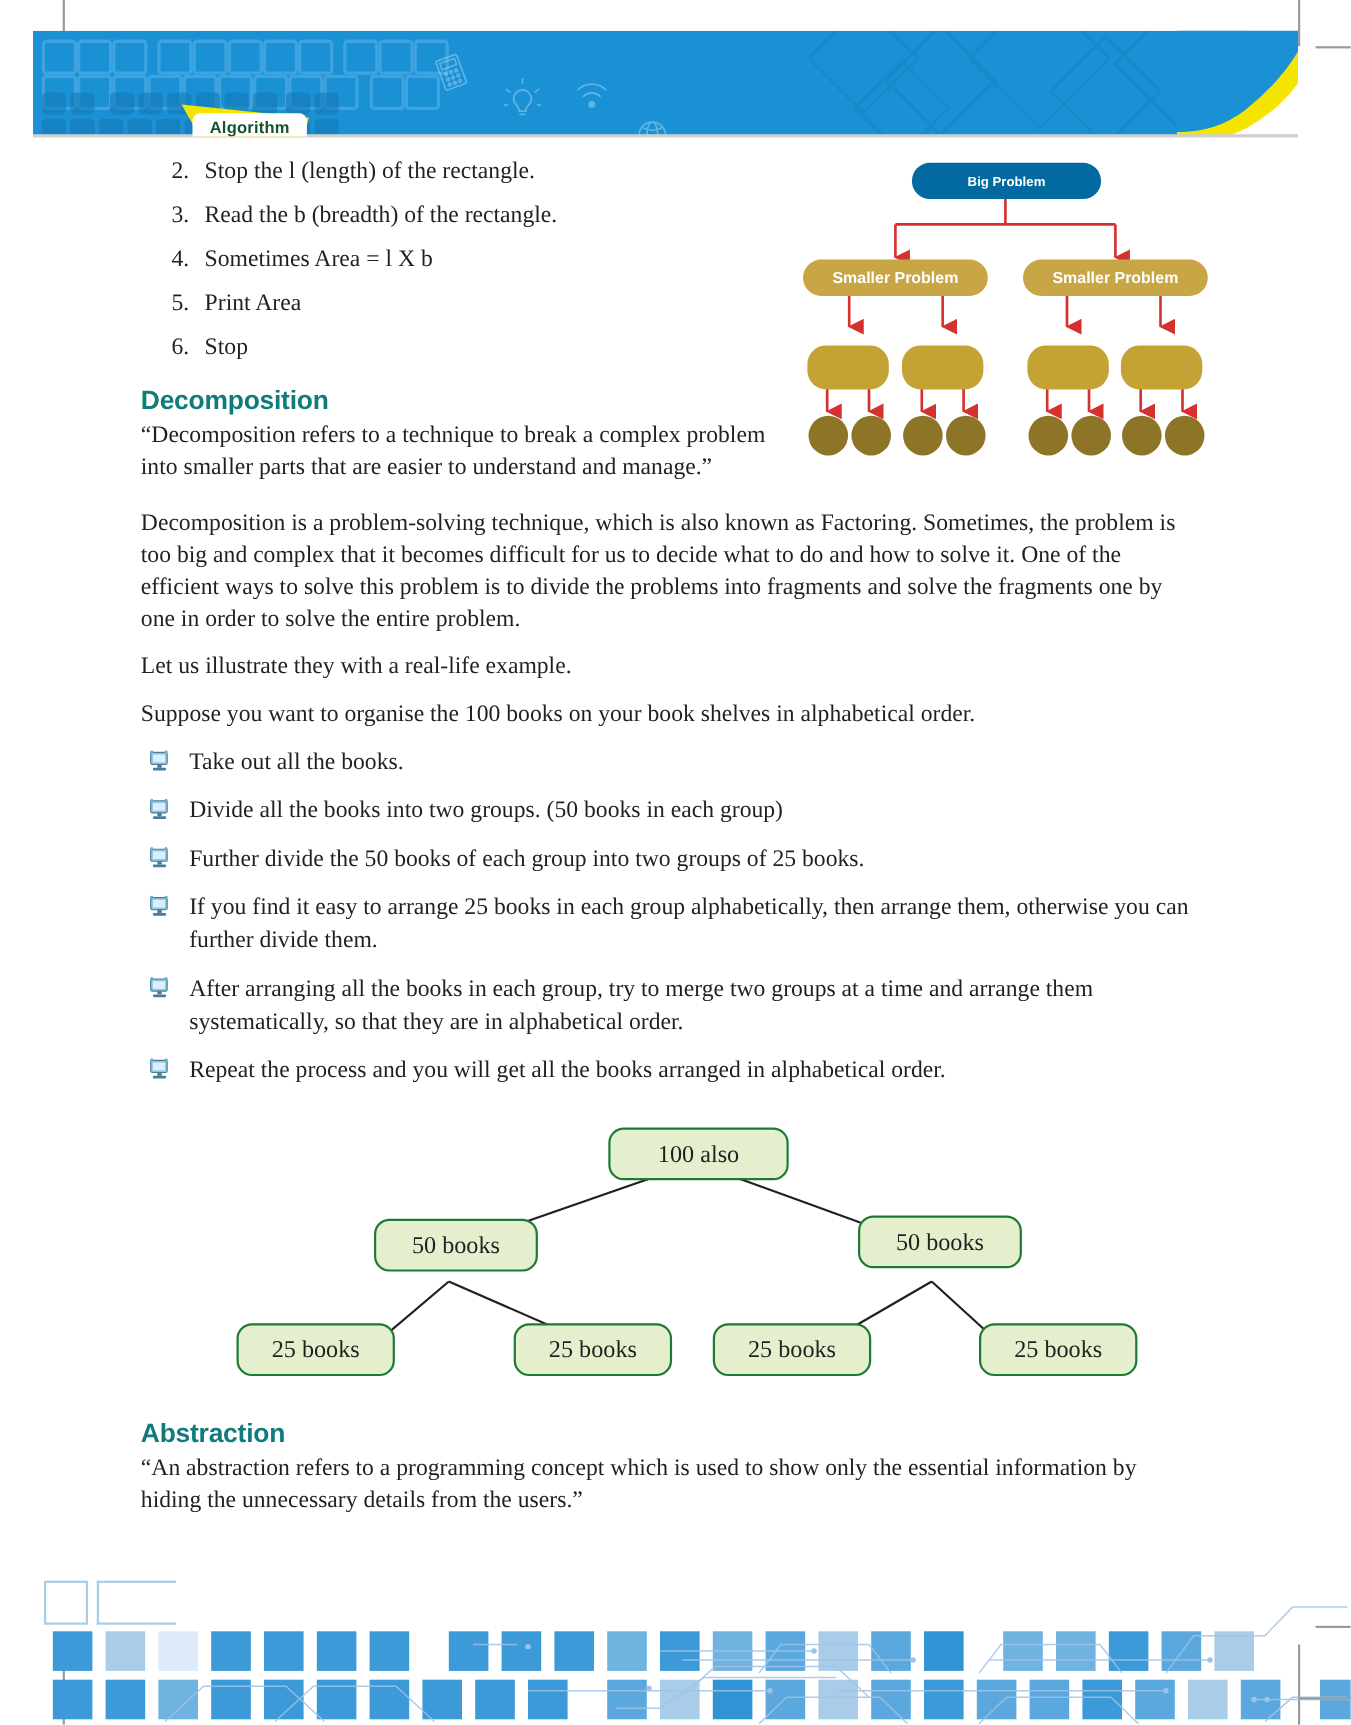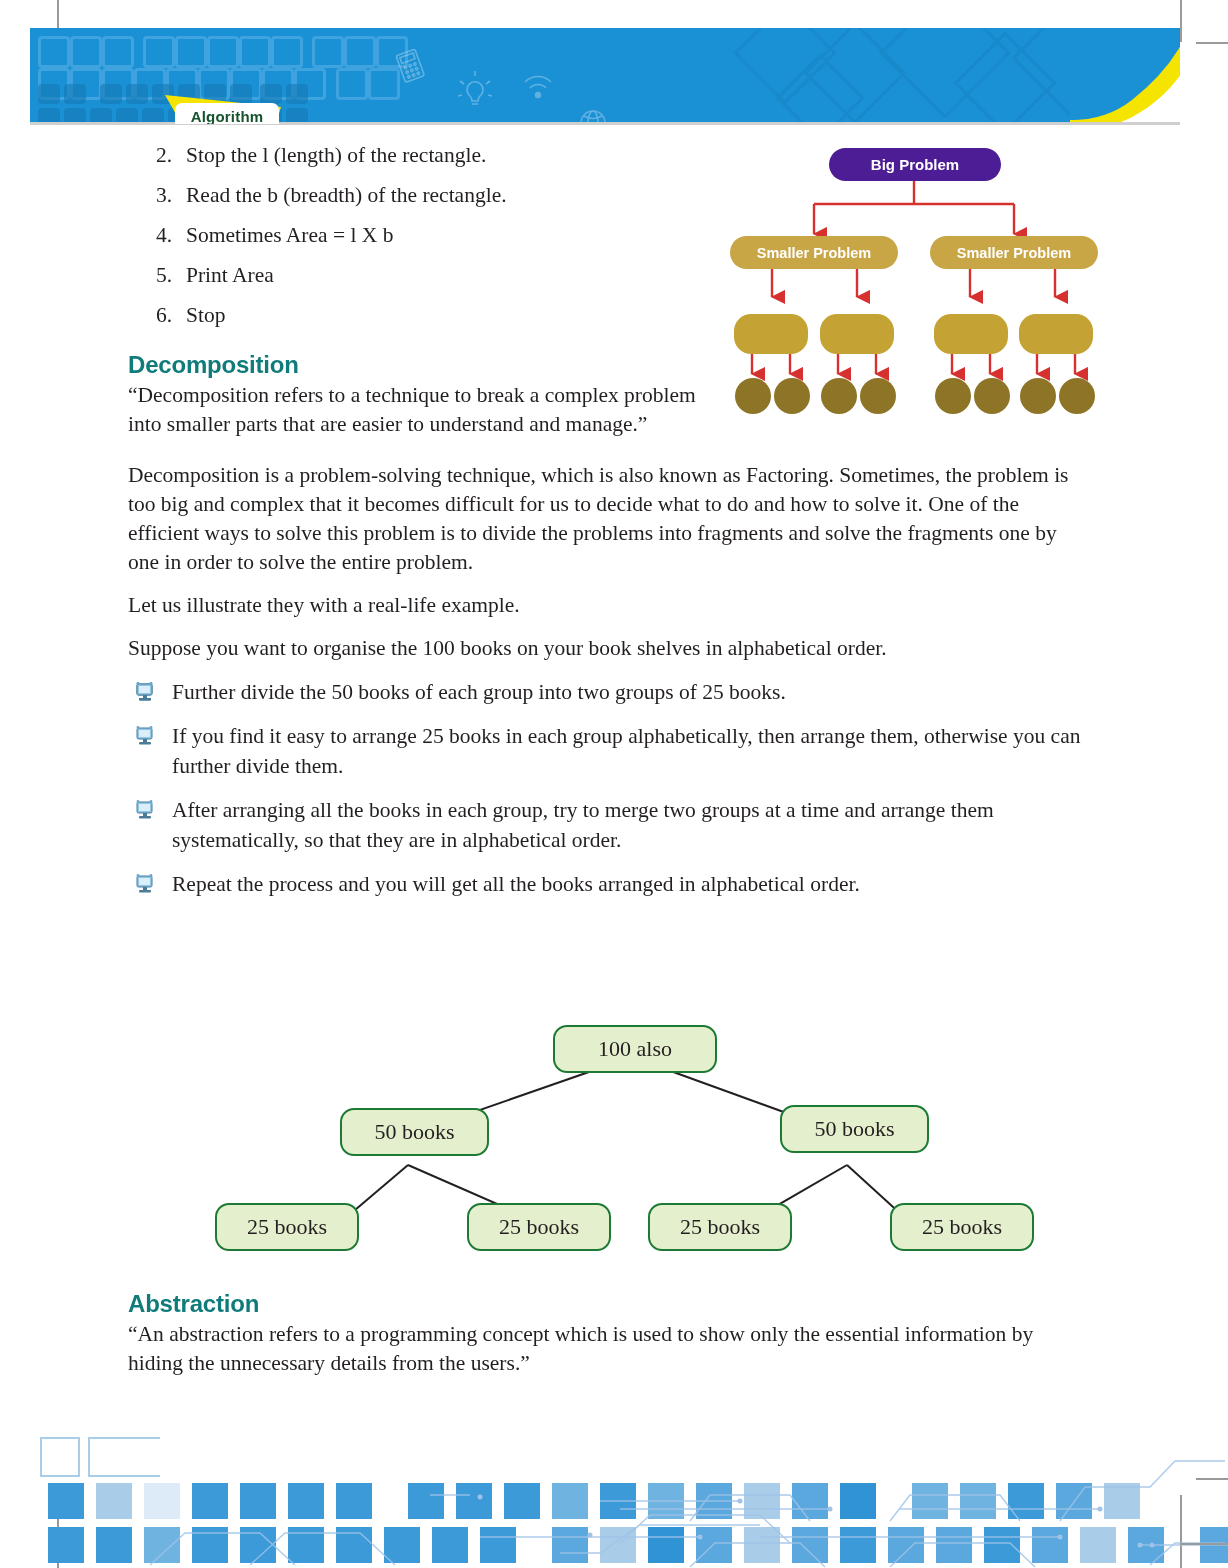--- a/index.html
+++ b/index.html
@@ -76,21 +76,21 @@
   }
   .bico{position:absolute;left:6px;top:5px;width:22px;height:20px;}
 
   
   .decomp{position:absolute;left:722px;top:142px;width:390px;height:295px;}
   .node{
     position:absolute;display:flex;align-items:center;justify-content:center;
     font-family:"Liberation Sans", sans-serif;font-weight:bold;color:#ffffff;
     border-radius:18px;
   }
-  .n-big{background:#4c1d95;font-size:15px;}
+  .n-big{background:#0369a1;font-size:12px;}
   .n-mid{background:#c8a545;font-size:14.5px;}
   .n-lo{background:#c4a233;}
   .n-dot{background:#8d7427;border-radius:50%;}
 
   
   .books{position:absolute;left:195px;top:1005px;width:850px;height:255px;}
   .bbox{
     position:absolute;display:flex;align-items:center;justify-content:center;
     background:#e4efcd;border:2.4px solid #1d7a34;border-radius:14px;
     font-size:22px;color:#231f20;font-family:"Liberation Serif", serif;
@@ -315,20 +315,32 @@
     <ul class="blist">
       <li>
         <svg class="bico" viewBox="0 0 22 20">
           <rect x="3" y="2" width="15" height="11" rx="1.5" fill="#8fc6e8" stroke="#4a7c98" stroke-width="1"></rect>
           <rect x="5" y="4" width="11" height="7" fill="#dceefa"></rect>
           <rect x="9" y="13" width="4" height="3" fill="#4a7c98"></rect>
           <rect x="5" y="16" width="12" height="2.5" rx="1" fill="#4a7c98"></rect>
           <circle cx="4" cy="1.5" r="1.4" fill="#6aa9cf"></circle>
             <circle cx="17" cy="1.5" r="1.4" fill="#6aa9cf"></circle>
         </svg>
+        <span>Take out all the books.</span>
+      </li>
+      <li>
+        <svg class="bico" viewBox="0 0 22 20">
+          <rect x="3" y="2" width="15" height="11" rx="1.5" fill="#8fc6e8" stroke="#4a7c98" stroke-width="1"></rect>
+          <rect x="5" y="4" width="11" height="7" fill="#dceefa"></rect>
+          <rect x="9" y="13" width="4" height="3" fill="#4a7c98"></rect>
+          <rect x="5" y="16" width="12" height="2.5" rx="1" fill="#4a7c98"></rect>
+          <circle cx="4" cy="1.5" r="1.4" fill="#6aa9cf"></circle>
+            <circle cx="17" cy="1.5" r="1.4" fill="#6aa9cf"></circle>
+        </svg>
+        <span> Divide all the books into two groups. (50 books in each group)</span>
       </li>
       <li>
         <svg class="bico" viewBox="0 0 22 20">
           <rect x="3" y="2" width="15" height="11" rx="1.5" fill="#8fc6e8" stroke="#4a7c98" stroke-width="1"></rect>
           <rect x="5" y="4" width="11" height="7" fill="#dceefa"></rect>
           <rect x="9" y="13" width="4" height="3" fill="#4a7c98"></rect>
           <rect x="5" y="16" width="12" height="2.5" rx="1" fill="#4a7c98"></rect>
           <circle cx="4" cy="1.5" r="1.4" fill="#6aa9cf"></circle>
             <circle cx="17" cy="1.5" r="1.4" fill="#6aa9cf"></circle>
         </svg>

